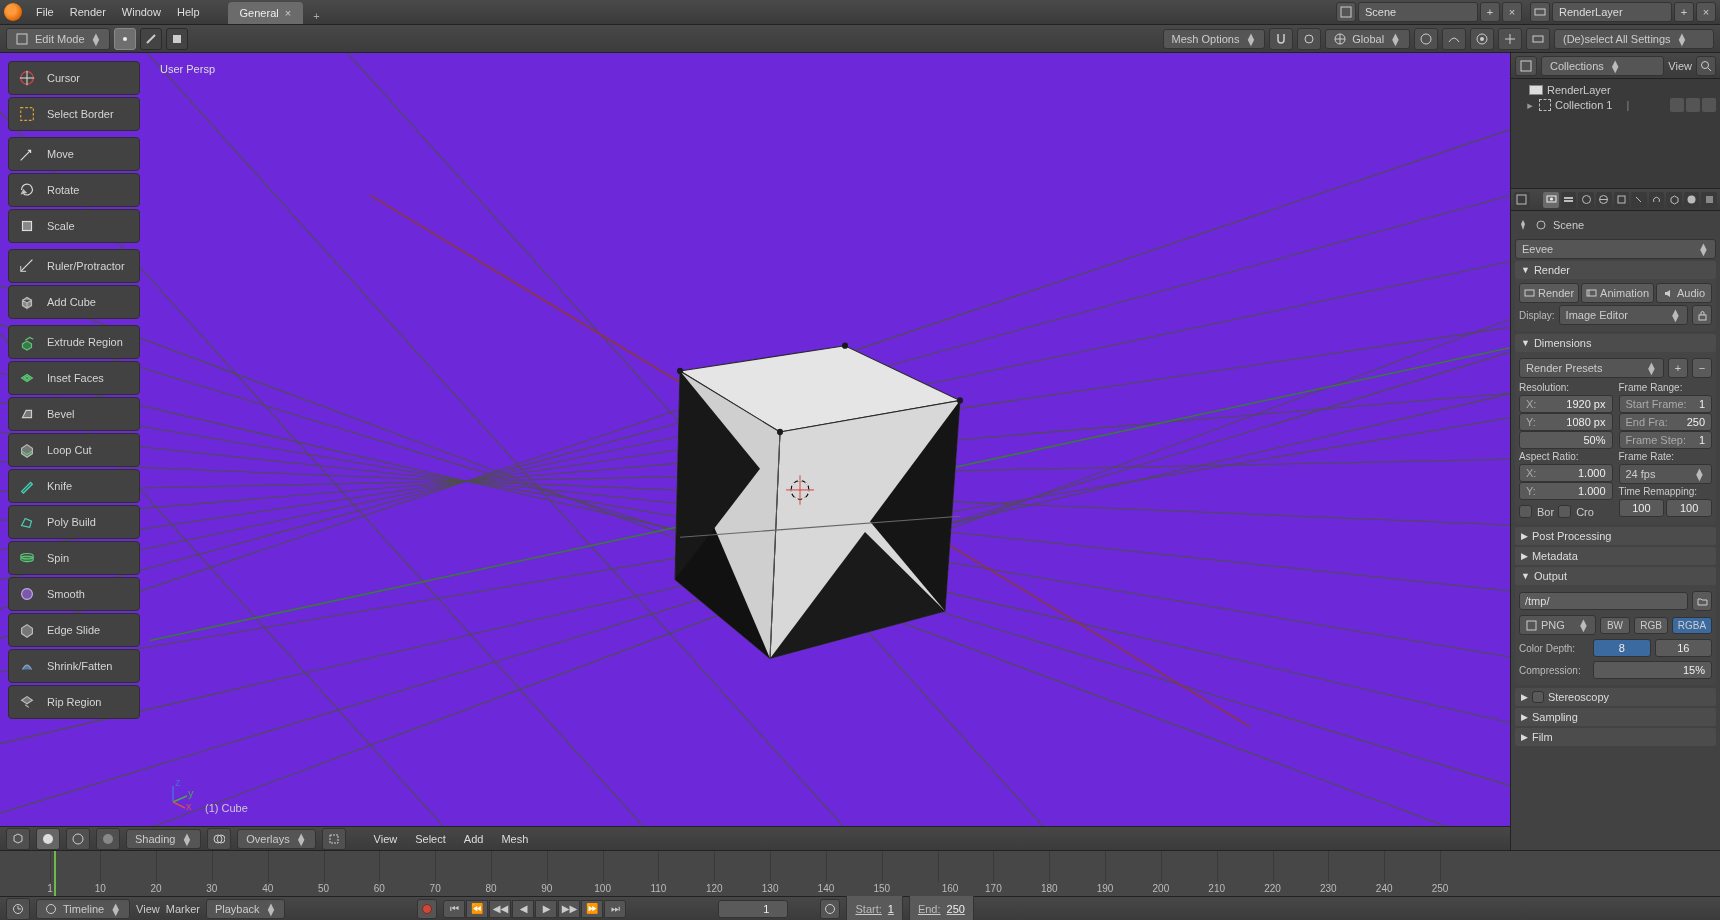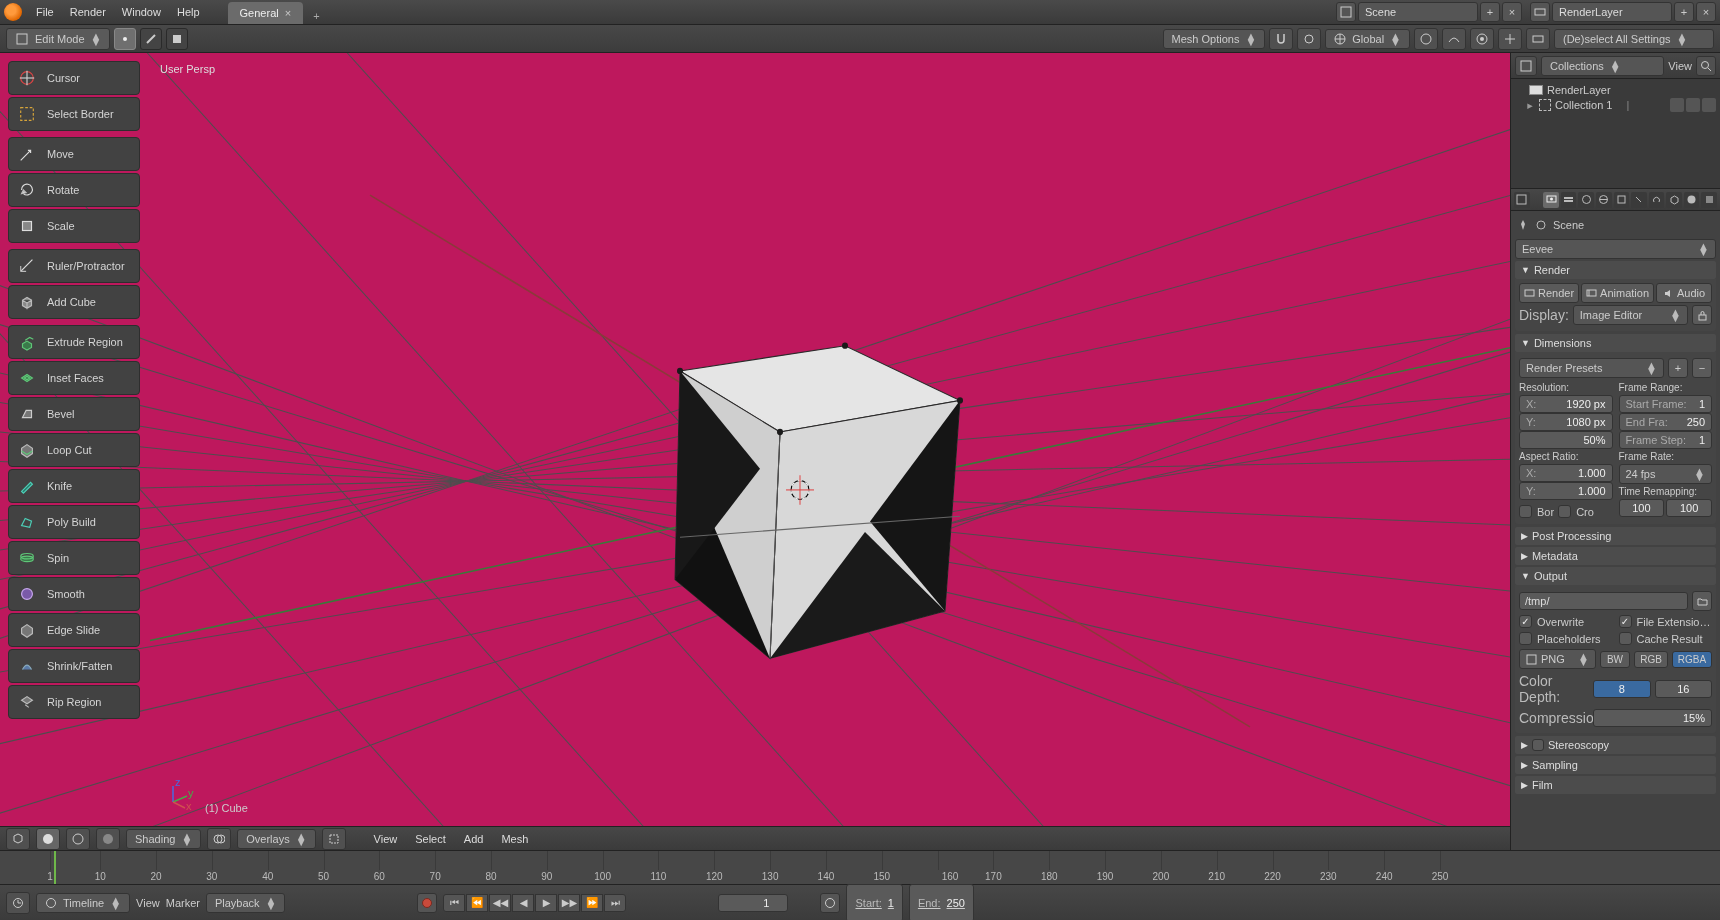--- a/index.html
+++ b/index.html
@@ -22,21 +22,21 @@
 .toolheader { height:28px; background: linear-gradient(#484848,#3c3c3c); border-bottom:1px solid #222; display:flex; align-items:center; padding:0 6px; gap:4px;}
 .mode-dd { background:#5a5a5a; border:1px solid #333; border-radius:3px; padding:3px 8px; display:flex; align-items:center; gap:6px;}
 .sel-mode-btn { width:22px; height:22px; background:#444; border:1px solid #2a2a2a; border-radius:3px; display:flex; align-items:center; justify-content:center;}
 .sel-mode-btn.active{ background:#6f6f6f; border-color:#888;}
 .th-right { margin-left:auto; display:flex; align-items:center; gap:4px;}
 .dd { background:#555; border:1px solid #333; border-radius:3px; padding:3px 8px; display:flex; align-items:center; gap:6px;}
 .ico-btn { width:24px; height:22px; background:#505050; border:1px solid #333; border-radius:3px; display:flex; align-items:center; justify-content:center;}
 
 
 .main { display:flex; height: calc(100% - 25px - 28px - 70px); width:100%; position:relative;}
-.viewport-area { flex:1; position:relative; background:#be185d; overflow:hidden;text-align:right;}
+.viewport-area { flex:1; position:relative; background:#6d28d9; overflow:hidden;text-align:right;}
 .toolbar-left { position:absolute; top:8px; left:8px; width:132px; display:flex; flex-direction:column; gap:2px; z-index:5;}
 .tool-btn { height:34px; background:#424242; border:1px solid #2e2e2e; border-radius:4px; display:flex; align-items:center; padding:0 8px; gap:10px; color:#d5d5d5;}
 .tool-btn.sep { margin-top:4px;}
 .tool-btn .ticon { width:20px; height:20px; display:flex; align-items:center; justify-content:center;}
 .tool-btn svg { width:18px; height:18px; fill:none; stroke:#bbb; stroke-width:1.3;}
 .tool-btn.green svg{ stroke:#4dbb6a; fill:#2a5a3a;}
 .tool-btn.teal svg{ stroke:#3bbfa8; fill:#225;}
 .tool-btn.violet svg{ stroke:#b58fe0; fill:#6a4a9a;}
 
 .vp-topleft { position:absolute; top:10px; left:160px; color:#ddd; z-index:3;}
@@ -74,39 +74,39 @@
 
 .breadcrumb { display:flex; align-items:center; gap:6px; padding:4px 2px 8px;}
 .full-dd { background:#555; border:1px solid #333; border-radius:3px; padding:3px 6px; width:100%; display:flex; justify-content:space-between; align-items:center;}
 .panel-header { background:#4c4c4c; padding:3px 6px; border-radius:2px; margin-top:2px; display:flex; align-items:center; gap:4px; color:#ddd;}
 .panel-header .tri{ font-size:9px;}
 .panel-body { background:#454545; padding:4px; border-radius:0 0 3px 3px; margin-bottom:3px;}
 .button-row { display:flex; gap:2px;}
 .prop-btn { flex:1; background:#5a5a5a; border:1px solid #333; border-radius:3px; padding:3px 4px; display:flex; align-items:center; justify-content:center; gap:3px;}
 .prop-btn.small{ padding:2px 3px; font-size:10px;}
 .prop-row { display:flex; align-items:center; gap:4px; padding:2px 0;}
-.prop-row label{ color:#bbb; font-size:14px;}
+.prop-row label{ color:#bbb; font-size:10px;}
 .num-field { flex:1; background:#5a5a5a; border:1px solid #333; border-radius:3px; padding:2px 6px; text-align:center; position:relative; display:flex; justify-content:space-between;}
 .num-field .lbl{ color:#aaa;} .num-field .val{ color:#eee;}
 .num-field.blue { background:#3a6aa0;}
 .two-col { display:flex; gap:6px;}
 .two-col .col{ flex:1;}
 .col-title { font-size:10px; color:#ccc; padding:2px 0;}
 .chk { display:flex; align-items:center; gap:5px; padding:2px 0;}
 .chkbox{ width:13px; height:13px; border:1px solid #333; border-radius:3px; background:#5a5a5a; display:flex; align-items:center; justify-content:center;}
 .chkbox.checked::after{ content:"✓"; font-size:10px; color:#eee;}
 .text-input{ flex:1; background:#5a5a5a; border:1px solid #333; border-radius:3px; padding:2px 5px; color:#ddd;}
 .tiny-btn{ width:20px; height:20px; background:#5a5a5a; border:1px solid #333; border-radius:3px; display:flex; align-items:center; justify-content:center;}
 
 
 .timeline-area { height:70px; background:#3f3f3f; border-top:1px solid #222; display:flex; flex-direction:column;}
 .ruler { flex:1; position:relative; background:#474747; overflow:hidden;}
 .ruler-bg { position:absolute; inset:0;}
 .ruler-tick { position:absolute; bottom:2px; font-size:10px; color:#bbb; transform:translateX(-50%);}
-.tl-header { height:36px; background:linear-gradient(#474747,#3b3b3b); border-top:1px solid #222; display:flex; align-items:center; padding:0 6px; gap:6px;}
+.tl-header { height:24px; background:linear-gradient(#474747,#3b3b3b); border-top:1px solid #222; display:flex; align-items:center; padding:0 6px; gap:6px;}
 .play-controls { display:flex; gap:1px;}
 .play-controls .pc{ width:22px; height:18px; background:#555; border:1px solid #333; display:flex; align-items:center; justify-content:center; font-size:10px;}
 .play-controls .pc:first-child{ border-radius:3px 0 0 3px;}
 .play-controls .pc:last-child{ border-radius:0 3px 3px 0;}
 .frame-field{ background:#5a5a5a; border:1px solid #333; border-radius:3px; padding:2px 18px; min-width:70px; text-align:right; color:#eee; position:relative;}
 .se-field{ background:#5a5a5a; border:1px solid #333; border-radius:3px; padding:12px 8px; display:flex; gap:6px;text-decoration:underline;}
 .se-field .lbl{color:#bbb;} .se-field .val{color:#eee;}
 .record-btn{ width:20px; height:20px; background:#555; border:1px solid #333; border-radius:3px; display:flex; align-items:center; justify-content:center;}
 .record-dot{ width:10px; height:10px; border-radius:50%; background:#c94a3b; border:1px solid #7a2a20;}
 .playhead{ position:absolute; top:0; bottom:0; width:2px; background:#6fb84a;}
@@ -796,42 +796,20 @@
           <span>Output</span>
         </div>
       <div class="panel-body">
         <div class="prop-row">
           <div class="text-input">/tmp/</div>
           <div class="tiny-btn">
               <svg width="11" height="11">
                 <path d="M1 3 h3 l1 1 h5 v5 h-9 z" fill="none" stroke="#ccc"></path>
               </svg>
             </div>
-        </div>
-        <div class="two-col">
-          <div class="col">
-            <div class="chk">
-                <span class="chkbox checked"></span>
-                <span>Overwrite</span>
-              </div>
-            <div class="chk">
-                <span class="chkbox"></span>
-                <span>Placeholders</span>
-              </div>
-          </div>
-          <div class="col">
-            <div class="chk">
-                <span class="chkbox checked"></span>
-                <span>File Extensio…</span>
-              </div>
-            <div class="chk">
-                <span class="chkbox"></span>
-                <span>Cache Result</span>
-              </div>
-          </div>
         </div>
         <div class="prop-row">
           <div class="full-dd" style="flex:1">
             <span style="display:flex;align-items:center;gap:4px">
                 <svg width="11" height="11">
                   <rect x="1" y="1" width="9" height="9" fill="none" stroke="#ccc"></rect>
                 </svg>
                 <span>PNG</span>
               </span>
             <span class="arrows-v">

